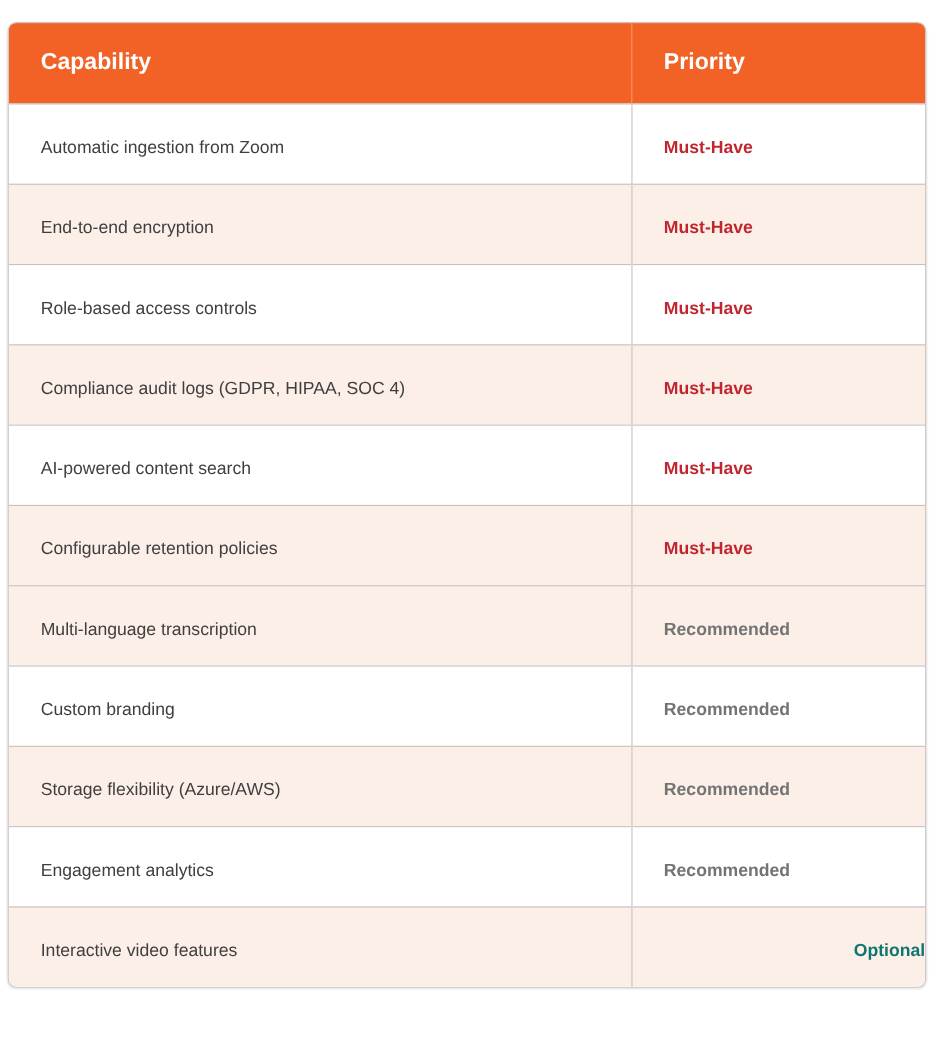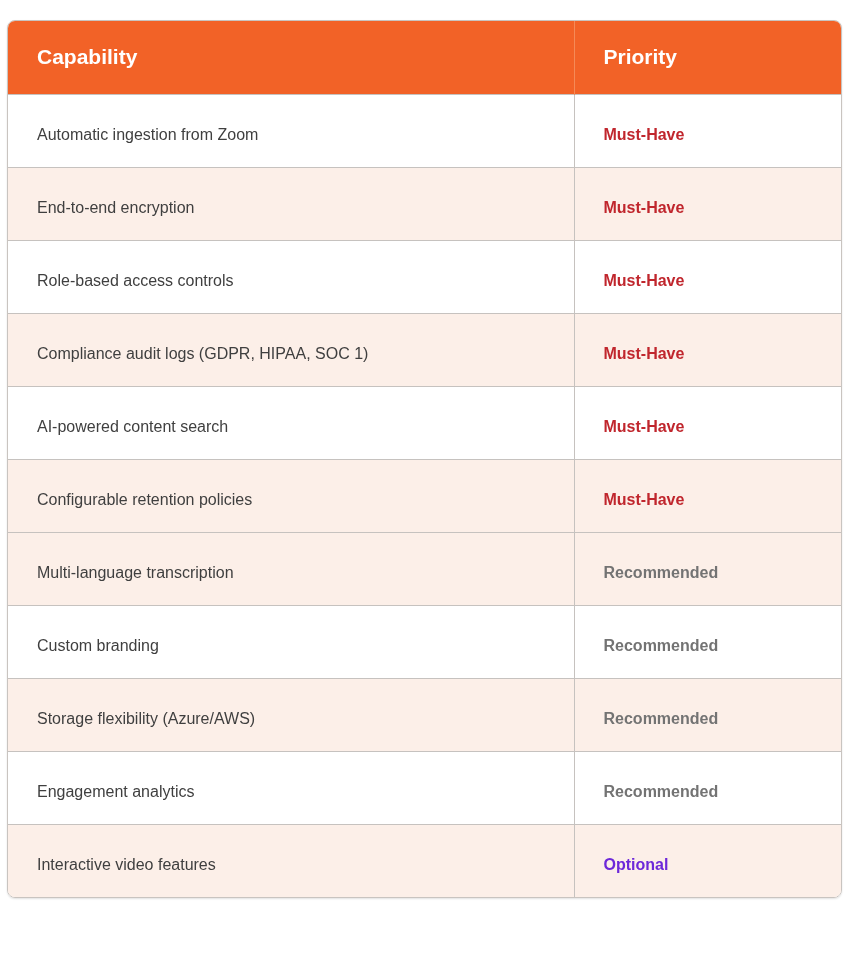--- a/index.html
+++ b/index.html
@@ -18,21 +18,21 @@
   }
   th.p { border-left:1px solid #f58a57; }
   td {
     height:73px; box-sizing:border-box; padding:8px 0 0 29px; font-size:16px;
     color:#3f3f3f; border-top:1px solid #c6c2bf;
   }
   td.p { border-left:1px solid #c6c2bf; font-weight:bold; }
   tr.alt td { background:#fcefe8; }
   .must { color:#c0262d; }
   .rec { color:#737373; }
-  .opt { color:#6d28d9; }
+  .opt { color:#0f766e;text-align:right; }
 </style>
 </head>
 <body>
 
 <div class="table-wrap">
   <table>
     <colgroup>
         <col class="c1">
         <col class="c2">
       </colgroup>
@@ -49,21 +49,21 @@
       </tr>
       <tr class="alt">
         <td>End-to-end encryption</td>
         <td class="p must">Must-Have</td>
       </tr>
       <tr>
         <td>Role-based access controls</td>
         <td class="p must">Must-Have</td>
       </tr>
       <tr class="alt">
-        <td>Compliance audit logs (GDPR, HIPAA, SOC 1)</td>
+        <td>Compliance audit logs (GDPR, HIPAA, SOC 4)</td>
         <td class="p must">Must-Have</td>
       </tr>
       <tr>
         <td>AI-powered content search</td>
         <td class="p must">Must-Have</td>
       </tr>
       <tr class="alt">
         <td>Configurable retention policies</td>
         <td class="p must">Must-Have</td>
       </tr>

